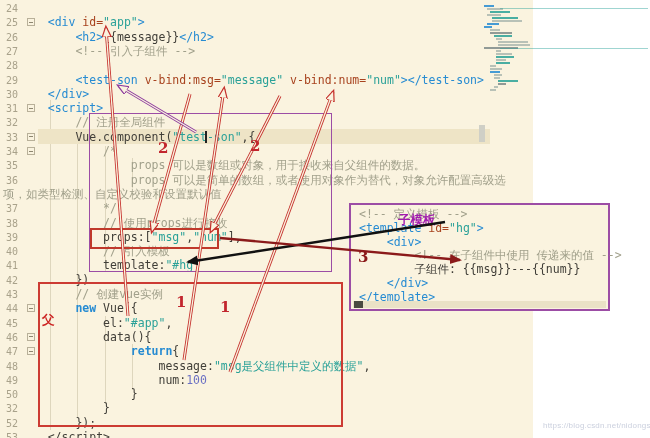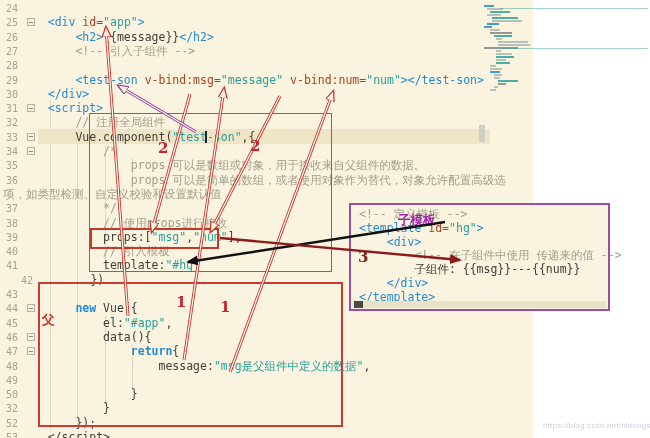--- a/index.html
+++ b/index.html
@@ -129,26 +129,27 @@
           <pre><span class="tk-txt">            props:[</span><span class="tk-str">"msg"</span><span class="tk-txt">,</span><span class="tk-str">"num"</span><span class="tk-txt">],</span></pre>
         </div>
         <div class="crow" style="top: 244.1px;">
           <span class="lnum">40</span>
           <pre><span class="tk-txt">            </span><span class="tk-com">// 引入模板</span></pre>
         </div>
         <div class="crow" style="top: 258.4px;">
           <span class="lnum">41</span>
           <pre><span class="tk-txt">            template:</span><span class="tk-str">"#hg"</span></pre>
         </div>
-        <div class="crow" style="top: 272.7px; margin-left: 15px;">
+        <div class="crow" style="top: 272.7px;">
           <span class="lnum">42</span>
           <pre><span class="tk-txt">        })</span></pre>
         </div>
         <div class="crow" style="top: 287px;">
           <span class="lnum">43</span>
+          <pre><span class="tk-txt">        </span><span class="tk-com">// 创建vue实例</span></pre>
         </div>
         <div class="crow" style="top: 301.3px;">
           <span class="lnum">44</span>
           <span class="fold"></span>
           <pre><span class="tk-txt">        </span><span class="tk-kw">new</span><span class="tk-txt"> Vue({</span></pre>
         </div>
         <div class="crow" style="top: 316px;">
           <span class="lnum">45</span>
           <pre><span class="tk-txt">            el:</span><span class="tk-str">"#app"</span><span class="tk-txt">,</span></pre>
         </div>
@@ -161,20 +162,21 @@
           <span class="lnum">47</span>
           <span class="fold"></span>
           <pre><span class="tk-txt">                </span><span class="tk-kw">return</span><span class="tk-txt">{</span></pre>
         </div>
         <div class="crow" style="top: 358.5px;">
           <span class="lnum">48</span>
           <pre><span class="tk-txt">                    message:</span><span class="tk-str">"msg是父组件中定义的数据"</span><span class="tk-txt">,</span></pre>
         </div>
         <div class="crow" style="top: 372.8px;">
           <span class="lnum">49</span>
+          <pre><span class="tk-txt">                    num:</span><span class="tk-num">100</span></pre>
         </div>
         <div class="crow" style="top: 387.1px;">
           <span class="lnum">50</span>
           <pre><span class="tk-txt">                }</span></pre>
         </div>
         <div class="crow" style="top: 401.4px;">
           <span class="lnum">32</span>
           <pre><span class="tk-txt">            }</span></pre>
         </div>
         <div class="crow" style="top: 415.7px;">

